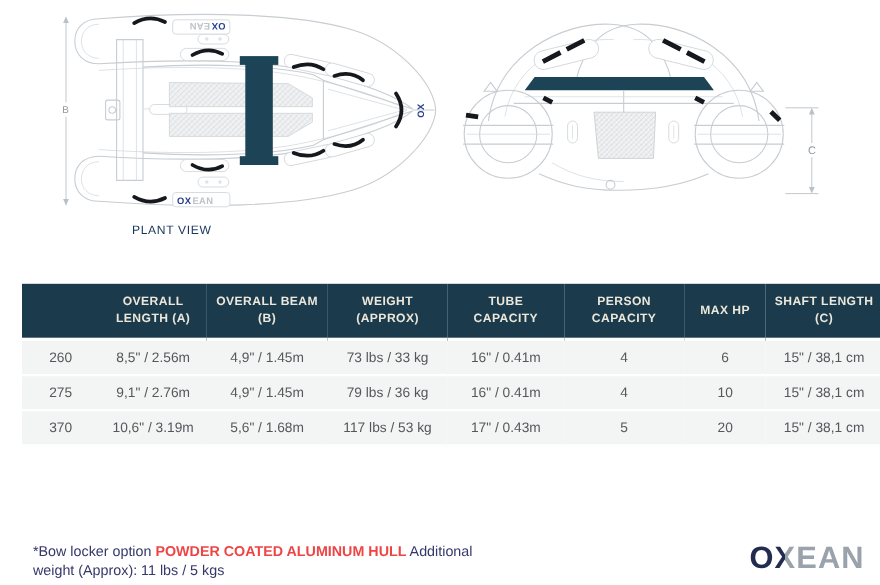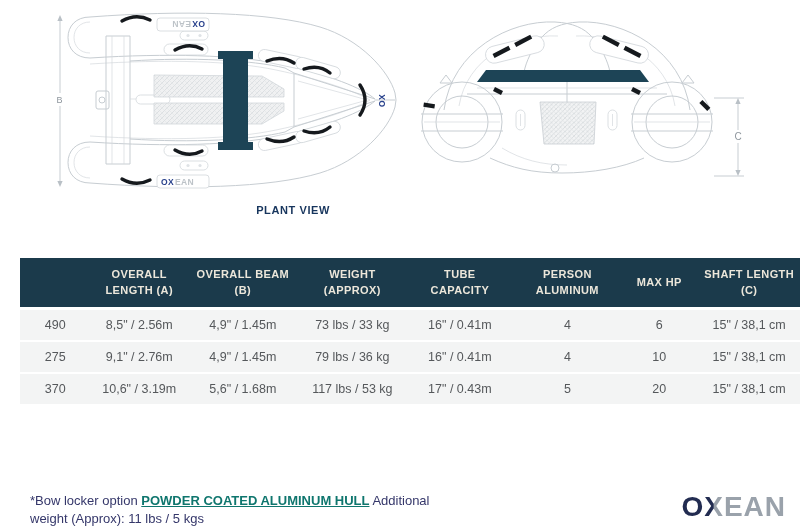--- a/index.html
+++ b/index.html
@@ -7,22 +7,22 @@
   .page {
     position:relative; width:800px; height:532px; background:#ffffff;
     font-family:"Liberation Sans", sans-serif; overflow:hidden;
   }
 
   
   .diagrams { position:absolute; left:0; top:0; width:800px; height:230px; }
   .plant-view-wrap { position:absolute; left:42px; top:3px; width:366px; height:200px; }
   .aft-view-wrap   { position:absolute; left:412px; top:10px; width:350px; height:186px; }
   .view-label {
-    position:absolute; font-size:11px; font-weight:bold; letter-spacing:.6px;
-    color:#17355d; text-align:right;
+    position:absolute; font-size:11px; font-weight:normal; letter-spacing:.6px;
+    color:#17355d; text-align:left;
   }
   .plant-view-label { left:120px; top:204px; width:210px; }
   .aft-view-label   { left:480px; top:198px; width:210px; font-size:13px; }
 
   svg .ln   { fill:none; stroke:#c7cdd2; stroke-width:1; }
   svg .lnt  { fill:none; stroke:#d4d9dd; stroke-width:.7; }
   svg .hndl { fill:none; stroke:#15191d; stroke-width:3.4; stroke-linecap:round; }
   svg .hndl2{ fill:none; stroke:#15191d; stroke-width:4.4; stroke-linecap:butt; }
   svg .pill { fill:#ffffff; stroke:#d2d7db; stroke-width:.8; }
   svg .seat { fill:#1d4456; }
@@ -45,21 +45,21 @@
     background:#f3f4f4; color:#55585b; font-size:12.5px; text-align:center;
     vertical-align:middle; height:32px; border-bottom:2.5px solid #ffffff;
     padding:0 4px; white-space:nowrap;
   }
 
   
   .footnote {
     position:absolute; left:30px; top:492px; width:435px;
     font-size:13px; line-height:1.35; color:#35376a;
   }
-  .footnote b { color:#0f766e;text-decoration:underline; }
+  .footnote b { color:#ef4444; }
   .logo {
     position:absolute; right:14px; top:489px; height:36px;
     font-size:28px; font-weight:800; letter-spacing:1px; line-height:36px;
     font-family:"Liberation Sans",sans-serif;
   }
   .logo .lg-navy { color:#222c51; }
   .logo .lg-gray { color:#9aa2ab; }
   .logo .x-wrap { position:relative; display:inline-block; }
   .logo .x-left, .logo .x-right { font-weight:800; }
   .logo .x-left  { color:#222c51; position:absolute; left:0; top:0; clip-path:inset(0 50% 0 0); }
@@ -254,28 +254,28 @@
         <col style="width:9.5%">
         <col style="width:13.5%">
     </colgroup>
     <thead>
       <tr id="spec-head-row">
           <th></th>
           <th>OVERALL LENGTH (A)</th>
           <th>OVERALL BEAM (B)</th>
           <th>WEIGHT (APPROX)</th>
           <th>TUBE CAPACITY</th>
-          <th>PERSON ALUMINUM</th>
+          <th>PERSON CAPACITY</th>
           <th>MAX HP</th>
           <th>SHAFT LENGTH (C)</th>
         </tr>
     </thead>
     <tbody id="spec-body">
         <tr>
-          <td>490</td>
+          <td>260</td>
           <td>8,5" / 2.56m</td>
           <td>4,9" / 1.45m</td>
           <td>73 lbs / 33 kg</td>
           <td>16" / 0.41m</td>
           <td>4</td>
           <td>6</td>
           <td>15" / 38,1 cm</td>
         </tr>
         <tr>
           <td>275</td>

